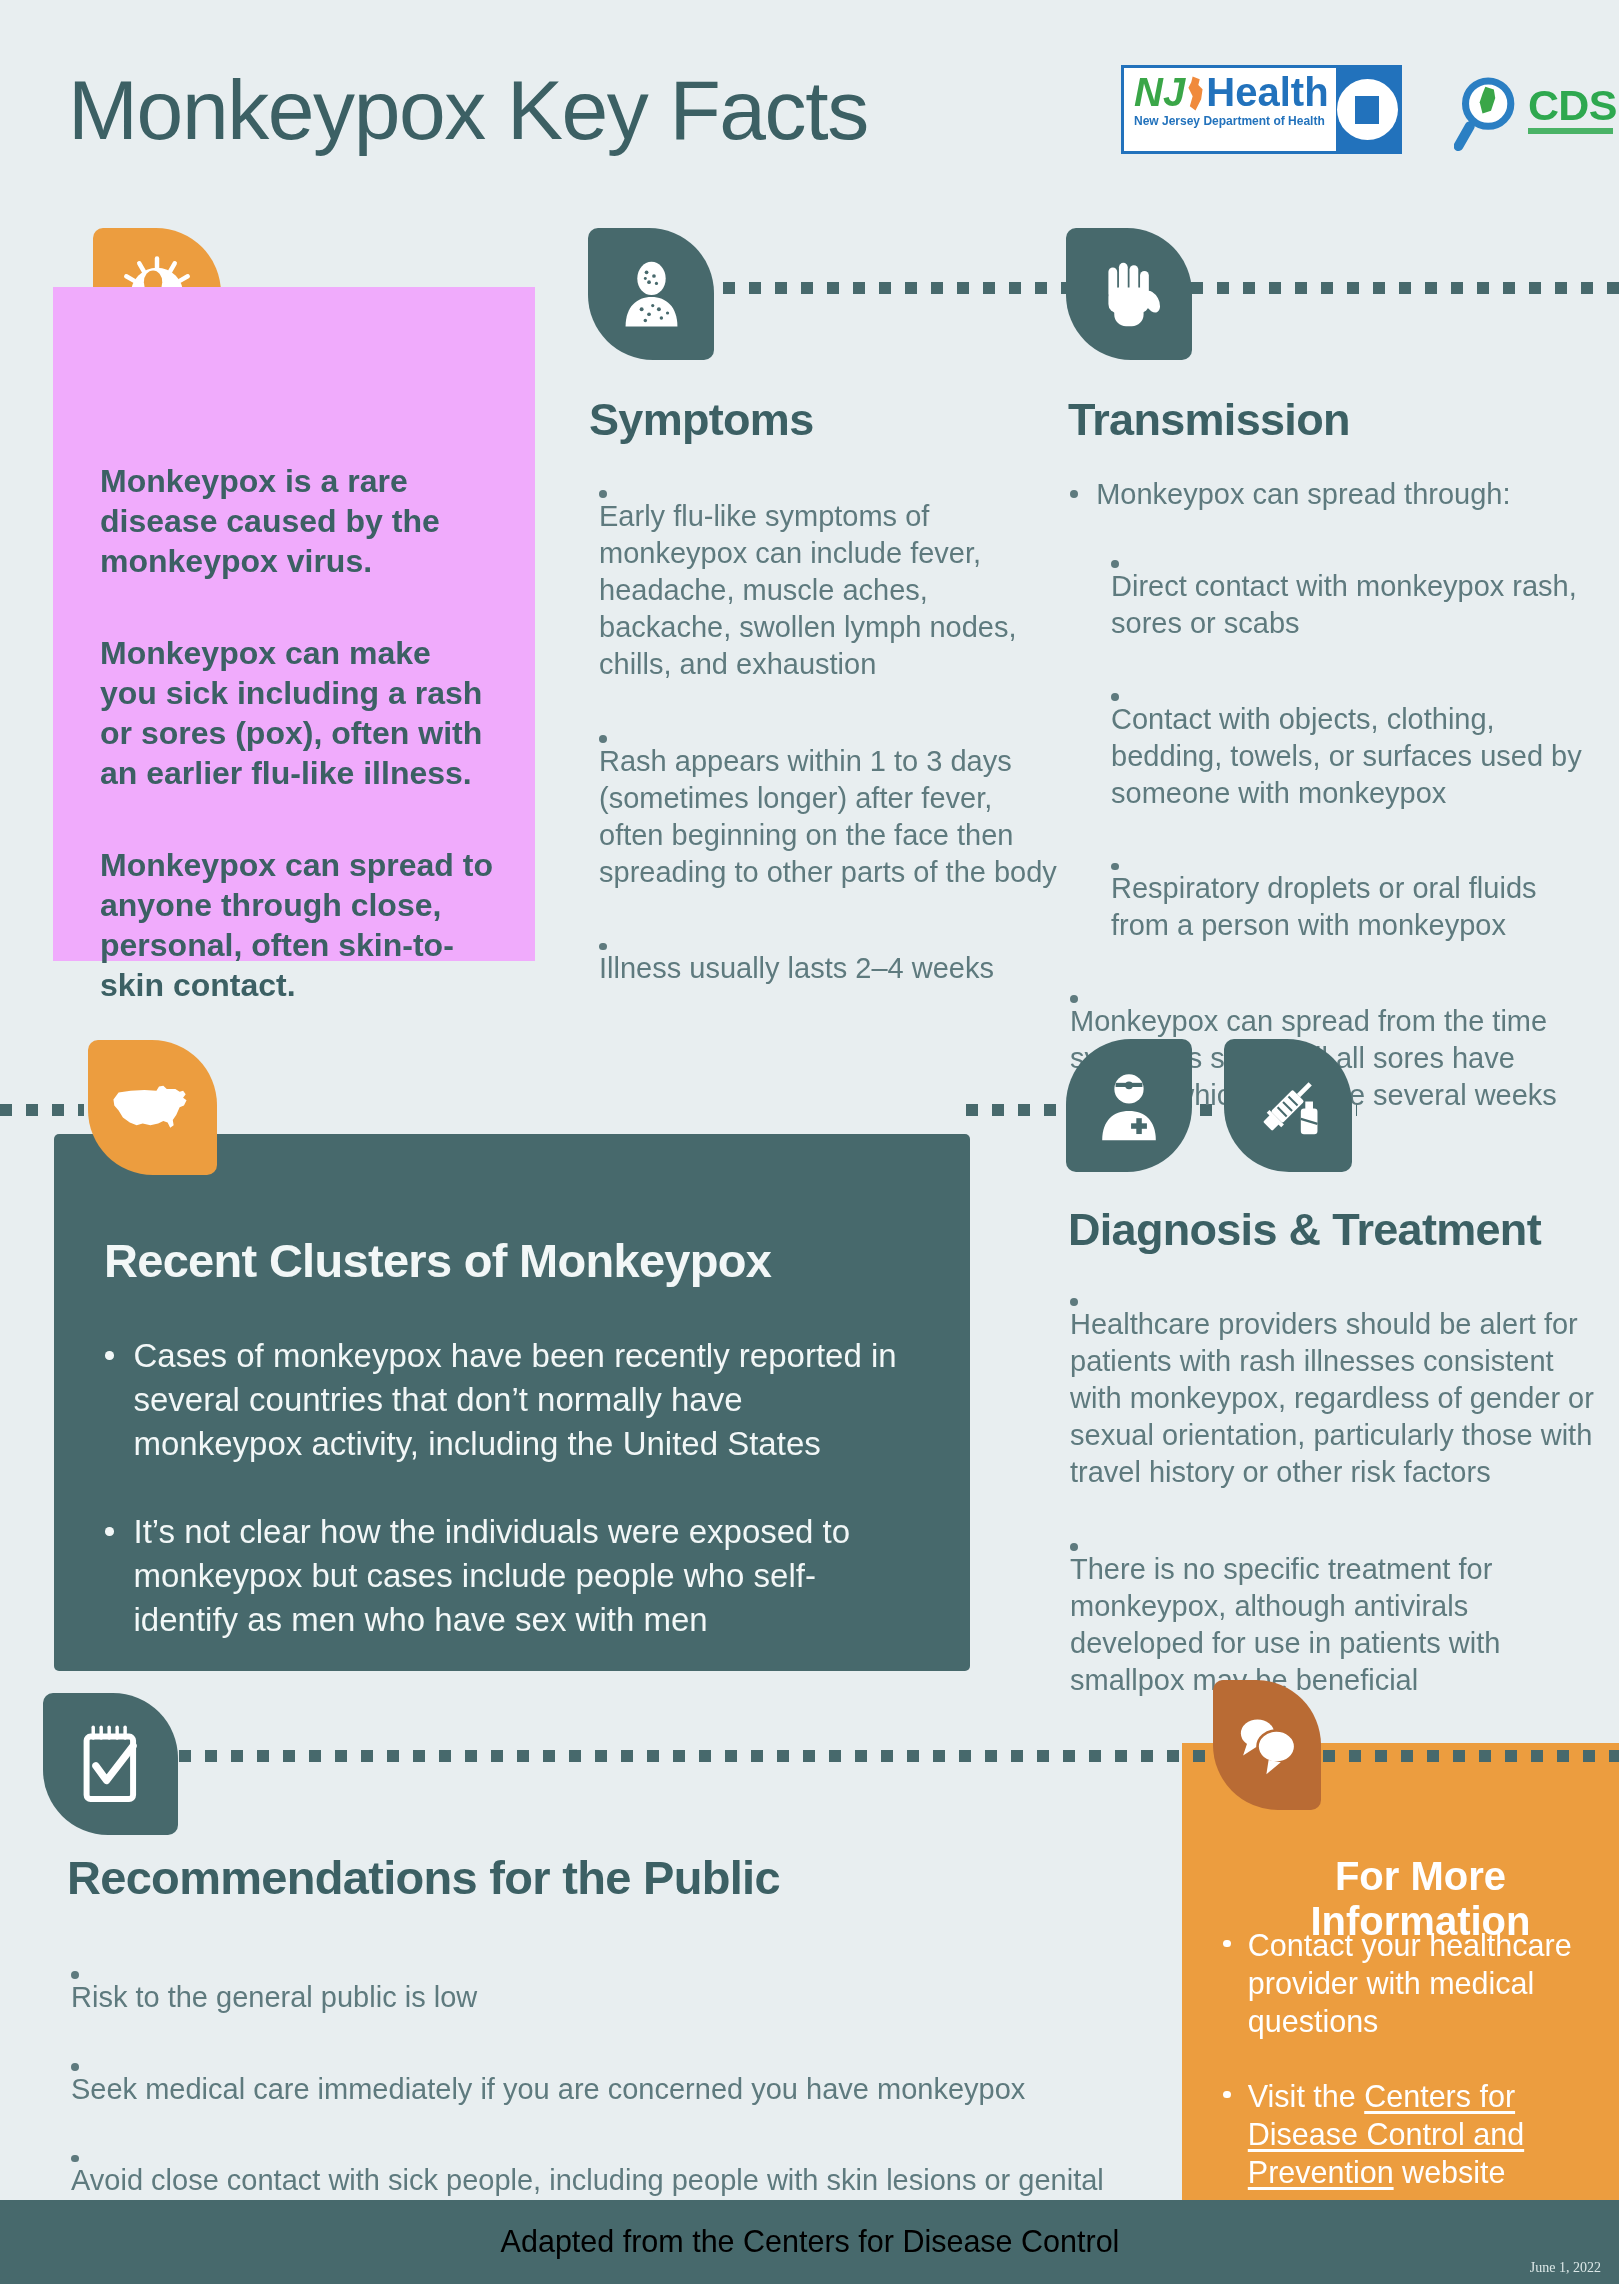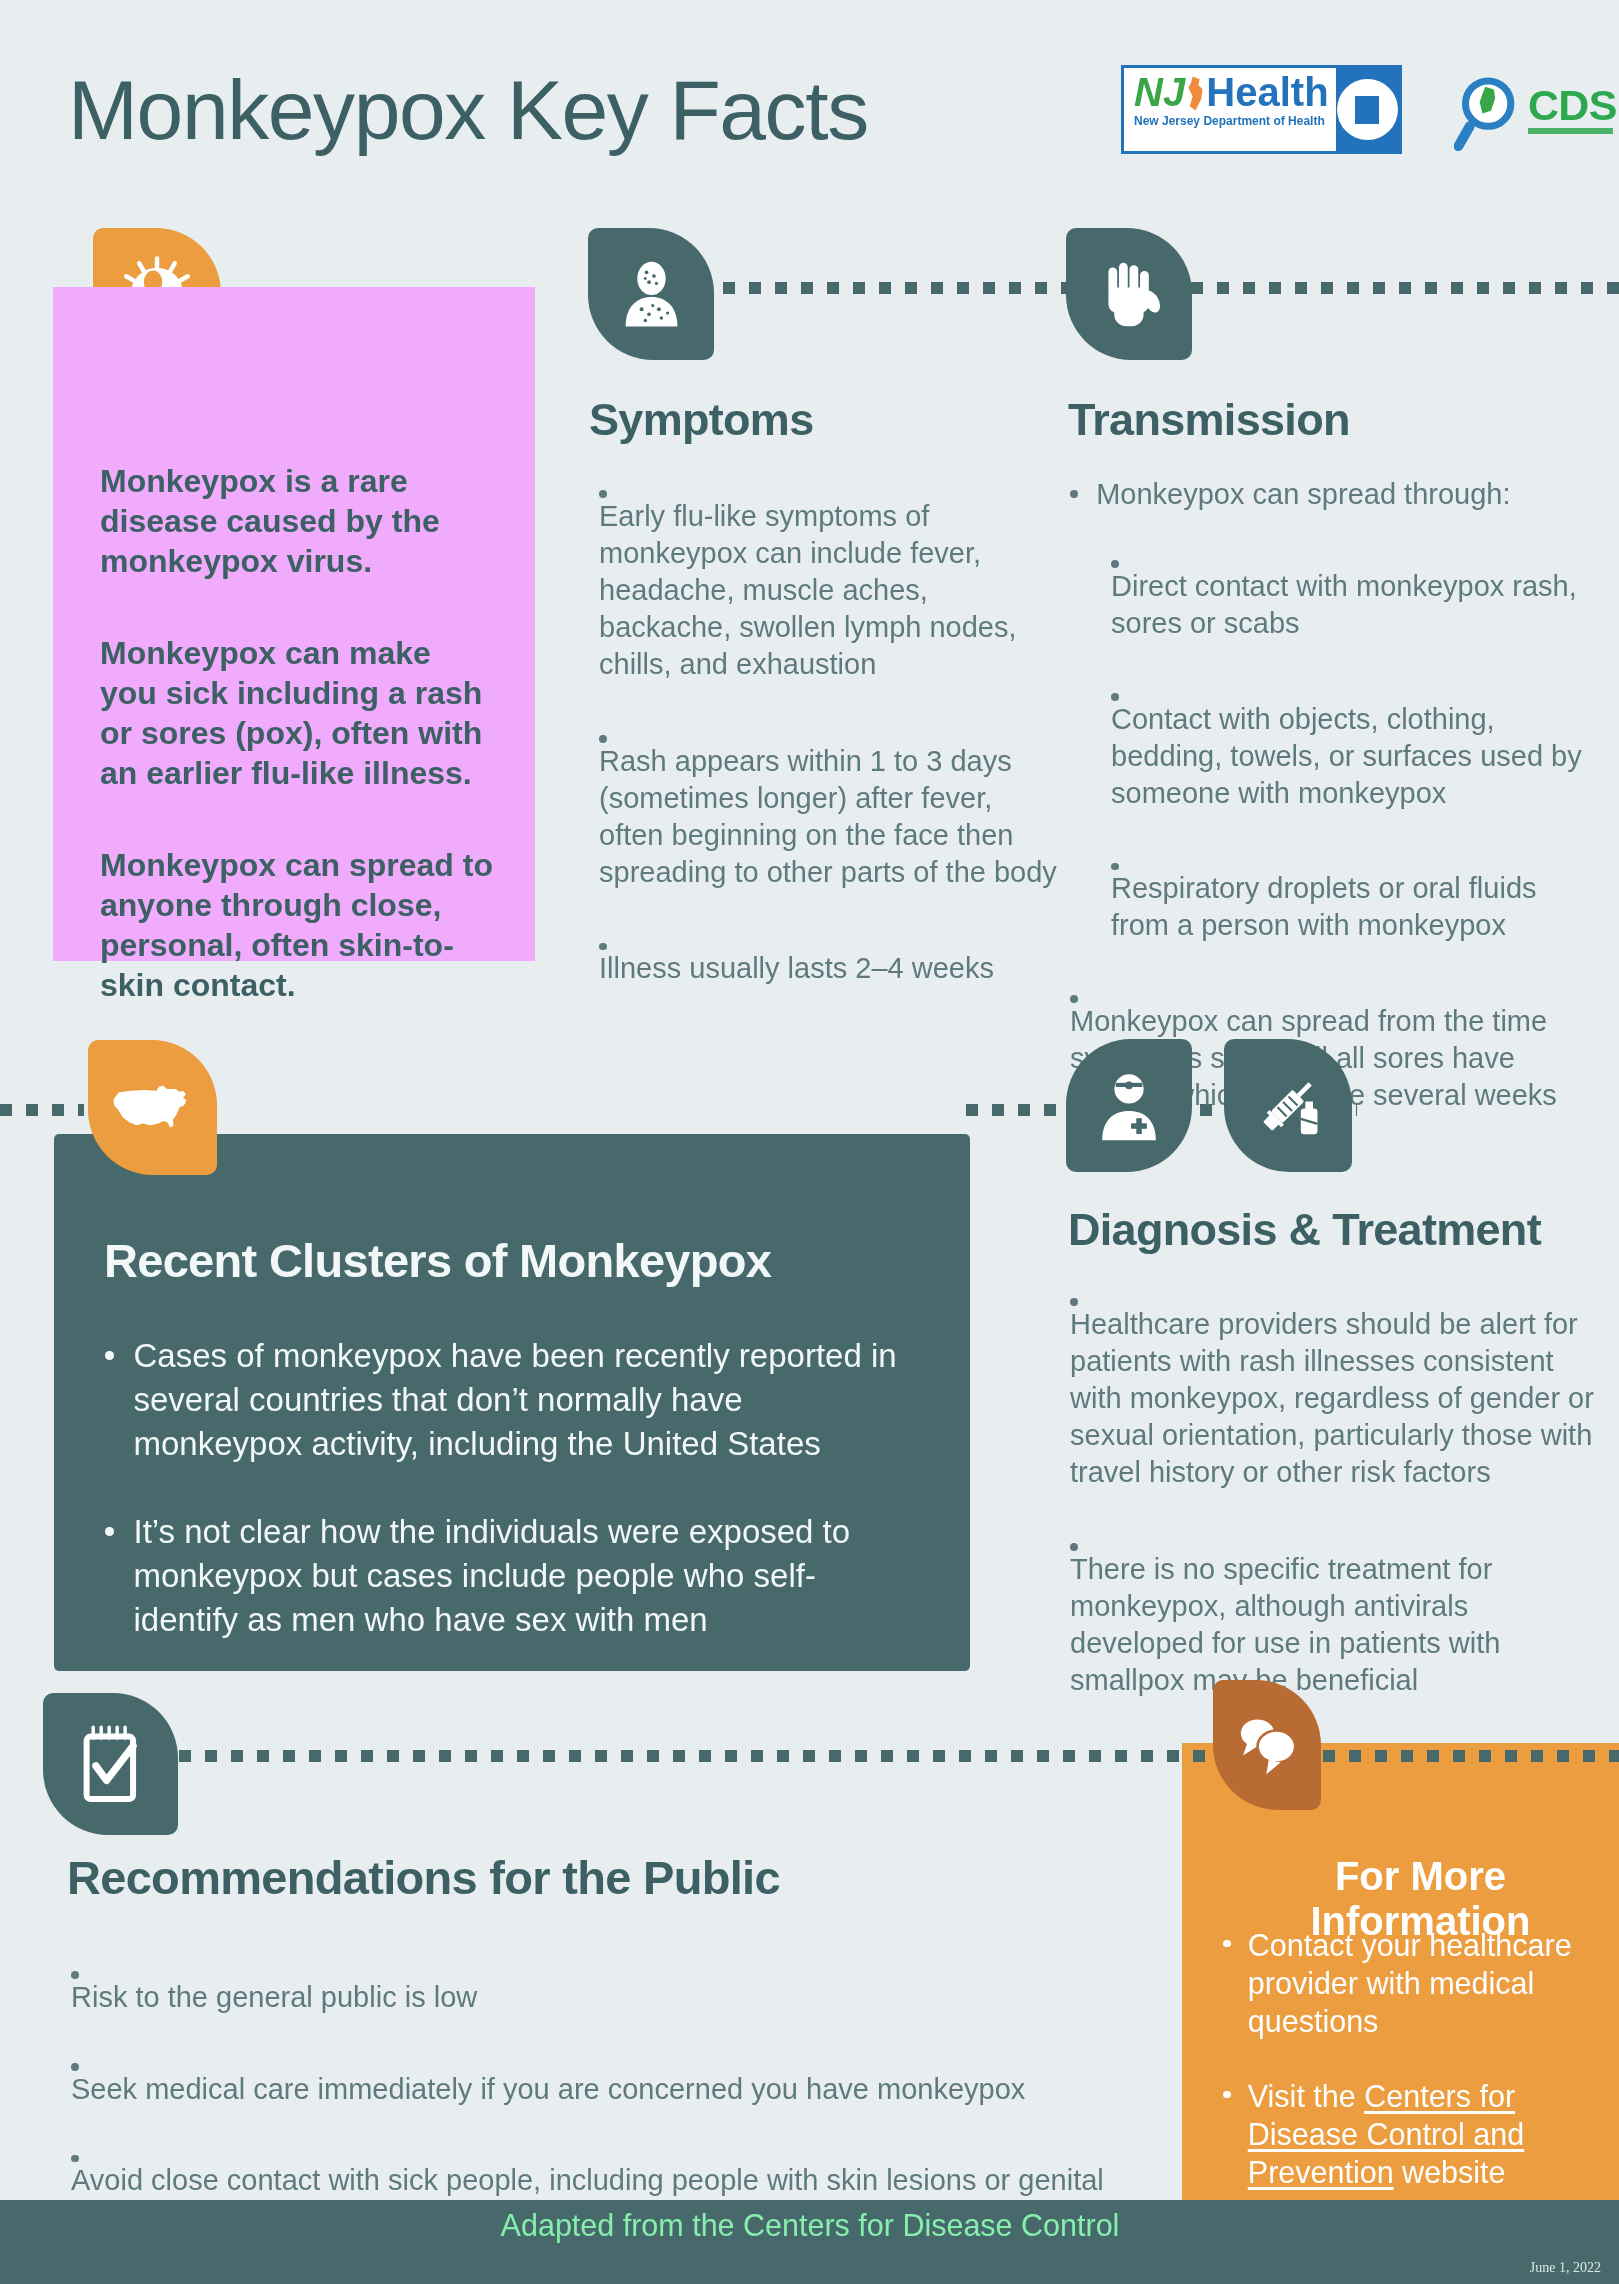--- a/index.html
+++ b/index.html
@@ -72,21 +72,21 @@
   .infobox{position:absolute;left:1182px;top:1743px;width:438px;height:457px;background:var(--orange);}
   .infobox h2{position:absolute;left:39px;top:111px;font-size:40px;font-weight:700;color:#fff;text-align:center;}
   .infobox ul{position:absolute;left:41px;top:183px;width:368px;list-style:none;}
   .infobox li{display:flex;margin-bottom:37px;}
   .infobox .dot{flex:0 0 auto;width:7.8px;height:7.8px;border-radius:50%;background:#fff;margin:13.5px 17px 0 0;}
   .infobox .btx{font-size:30.5px;line-height:38px;color:#fff;}
   .infobox a{color:#fff;text-decoration:underline;text-underline-offset:4.3px;cursor:pointer;}
 
   
   .footer{position:absolute;left:0;top:2200px;width:1620px;height:84px;background:var(--teal);}
-  .footer .credit{position:absolute;width:100%;top:8px;text-align:center;font-size:30.5px;color:#86efac;}
+  .footer .credit{position:absolute;width:100%;top:24px;text-align:center;font-size:30.5px;color:#000000;}
   .footer .date{position:absolute;right:19px;bottom:8.5px;font-size:14px;color:#DCE8E8;font-family:Liberation Serif, serif;}
 </style>
 </head>
 <body>
 
 <div class="page">
 
   <div class="title">Monkeypox Key Facts</div>
 
   <div class="njlogo">

